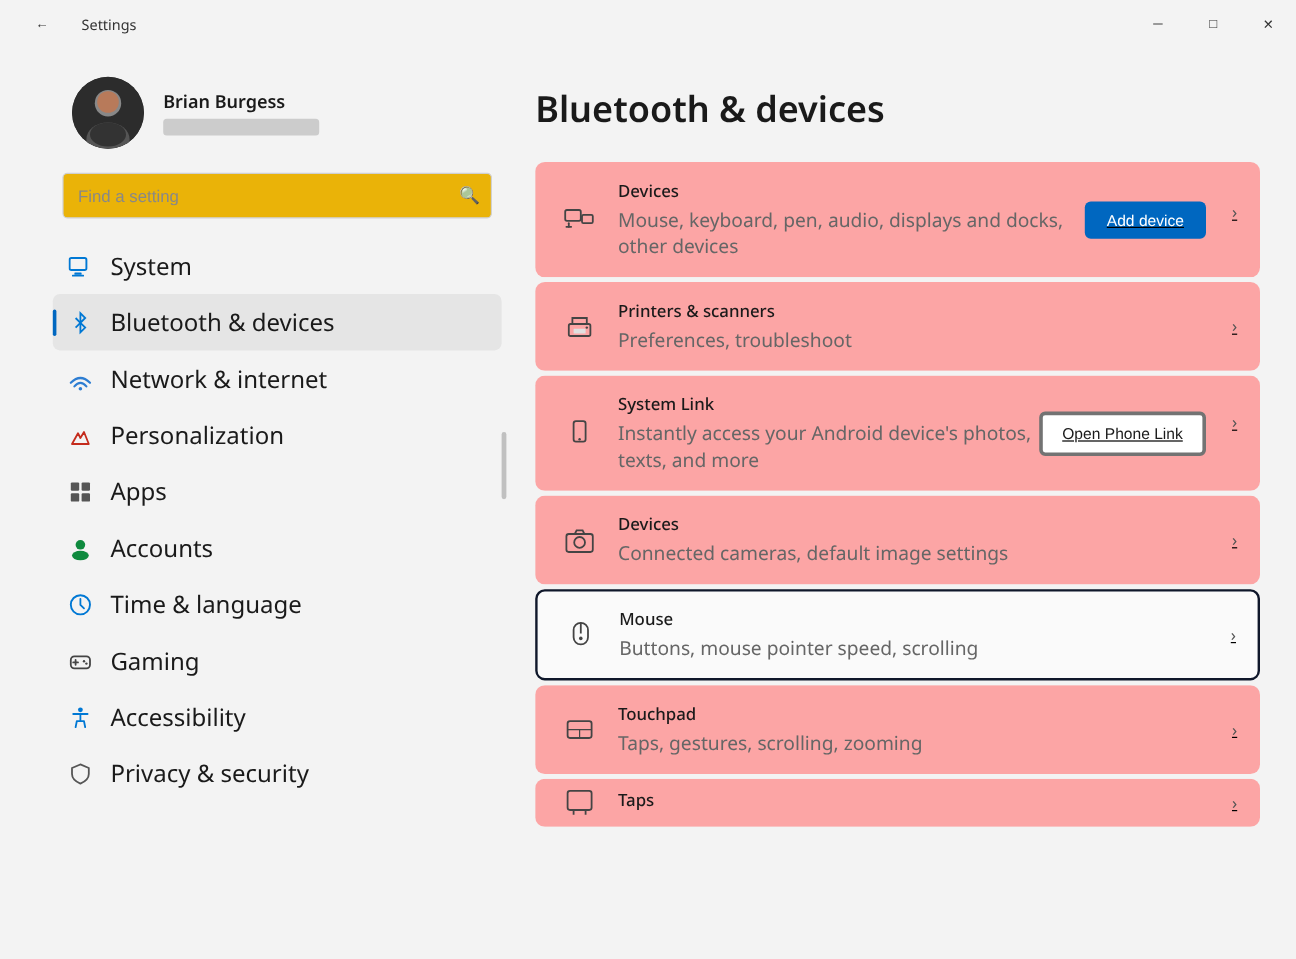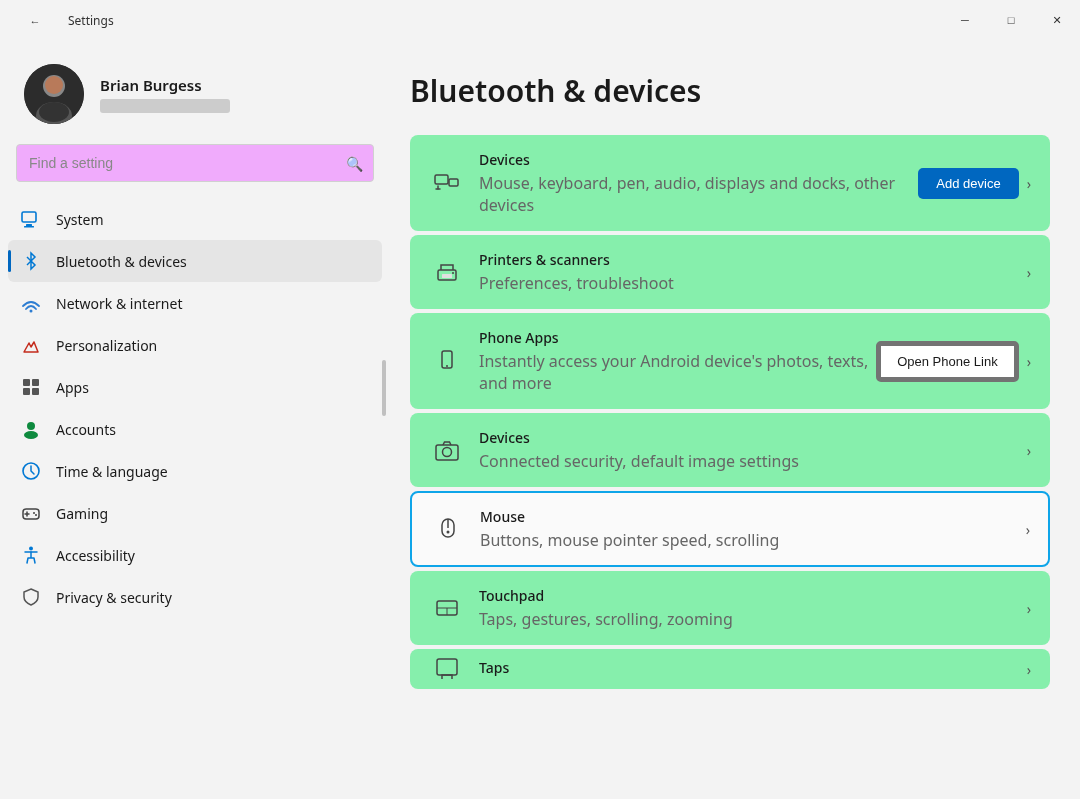--- a/index.html
+++ b/index.html
@@ -49,20 +49,21 @@
       border: none;
       background: transparent;
     }
 
     
     .app-body {
       display: flex;
       flex: 1;
       overflow: hidden;
       background: #f3f3f3;
+      margin-left: 36px;
     }
 
     
     .sidebar {
       width: 390px;
       background: #f3f3f3;
       display: flex;
       flex-direction: column;
       padding: 0;
       flex-shrink: 0;
@@ -108,21 +109,21 @@
       margin: 0 16px 16px 16px;
       position: relative;
     }
     .search-input {
       width: 100%;
       height: 38px;
       border: 1px solid #d0d0d0;
       border-radius: 4px;
       padding: 0 36px 0 12px;
       font-size: 14px;
-      background: #f0abfc;
+      background: #eab308;
       outline: none;
       color: #333;
     }
     .search-input::placeholder { color: #888; }
     .search-icon {
       position: absolute;
       right: 10px;
       top: 50%;
       transform: translateY(-50%);
       color: #555;
@@ -159,21 +160,21 @@
       border-radius: 2px;
     }
     .nav-icon {
       width: 22px;
       height: 22px;
       display: flex;
       align-items: center;
       justify-content: center;
       flex-shrink: 0;
     }
-    .nav-label { font-size: 14px; }
+    .nav-label { font-size: 20px; }
 
     
     .main-panel {
       flex: 1;
       background: #f3f3f3;
       overflow-y: auto;
       padding: 30px 30px 30px 20px;
     }
 
     .page-title {
@@ -183,31 +184,31 @@
       margin-bottom: 24px;
     }
 
     .settings-list {
       display: flex;
       flex-direction: column;
       gap: 4px;
     }
 
     .settings-item {
-      background: #86efac;
+      background: #fca5a5;
       border-radius: 8px;
       display: flex;
       align-items: center;
       padding: 14px 18px;
       cursor: pointer;
       border: 1px solid transparent;
       transition: background 0.1s;
     }
     .settings-item.highlighted {
-      border: 2px solid #0ea5e9;
+      border: 2px solid #0f172a;
       background: #fafafa;
     }
 
     .settings-item-icon {
       width: 36px;
       height: 36px;
       display: flex;
       align-items: center;
       justify-content: center;
       flex-shrink: 0;
@@ -225,40 +226,40 @@
       color: #1a1a1a;
       margin-bottom: 3px;
     }
     .settings-item-desc {
       font-size: 16px;
       color: #666;
     }
 
     .settings-item-action {
       display: flex;
-      align-items: center;
-      gap: 0;
+      gap: 14px;
+      text-decoration: underline;
     }
 
     .btn-primary {
       background: #0067c0;
       color: white;
       border: none;
       border-radius: 5px;
       padding: 8px 18px;
       font-size: 13px;
       font-weight: 500;
       cursor: pointer;
       white-space: nowrap;
     }
 
     .btn-secondary {
       background: white;
       color: #1a1a1a;
-      border: 5px solid #737373;
+      border: 3px solid #737373;
       border-radius: 5px;
       padding: 8px 16px;
       font-size: 13px;
       font-weight: 400;
       cursor: pointer;
       white-space: nowrap;
     }
 
     .chevron {
       color: #555;
@@ -477,40 +478,40 @@
       </div>
 
       <div class="settings-item">
         <div class="settings-item-icon">
           <svg width="28" height="28" viewBox="0 0 28 28" fill="none">
             <rect x="9" y="4" width="10" height="17" rx="2" stroke="#444" stroke-width="1.5"></rect>
             <circle cx="14" cy="19" r="1" fill="#444"></circle>
           </svg>
         </div>
         <div class="settings-item-text">
-          <div class="settings-item-title">Phone Apps</div>
+          <div class="settings-item-title">System Link</div>
           <div class="settings-item-desc">Instantly access your Android device's photos, texts, and more</div>
         </div>
         <div class="settings-item-action">
           <button class="btn-secondary">Open Phone Link</button>
           <span class="chevron">›</span>
         </div>
       </div>
 
       <div class="settings-item">
         <div class="settings-item-icon">
           <svg width="28" height="28" viewBox="0 0 28 28" fill="none">
             <rect x="3" y="9" width="22" height="15" rx="2" stroke="#444" stroke-width="1.5"></rect>
             <circle cx="14" cy="16" r="4.5" stroke="#444" stroke-width="1.5"></circle>
             <path d="M10 9 L11.5 6 L16.5 6 L18 9" stroke="#444" stroke-width="1.5"></path>
           </svg>
         </div>
         <div class="settings-item-text">
           <div class="settings-item-title">Devices</div>
-          <div class="settings-item-desc">Connected security, default image settings</div>
+          <div class="settings-item-desc">Connected cameras, default image settings</div>
         </div>
         <div class="settings-item-action">
           <span class="chevron">›</span>
         </div>
       </div>
 
       <div class="settings-item highlighted">
         <div class="settings-item-icon">
           <svg width="28" height="28" viewBox="0 0 28 28" fill="none">
             <rect x="8" y="4" width="12" height="18" rx="6" stroke="#444" stroke-width="1.5"></rect>

